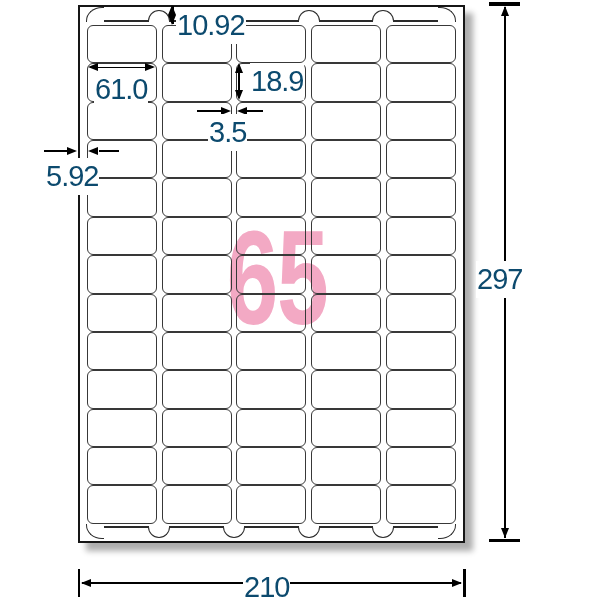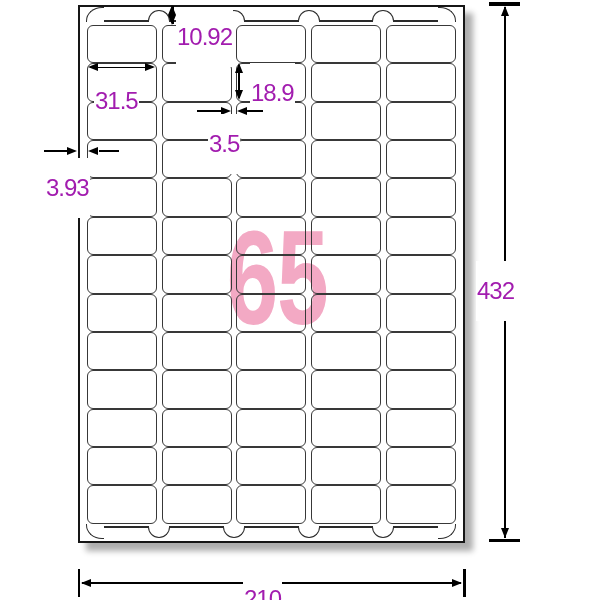--- a/index.html
+++ b/index.html
@@ -24,22 +24,22 @@
   .dim{position:absolute;z-index:5;}
   .hline{position:absolute;height:1.6px;background:#000;z-index:5;}
   .vline{position:absolute;width:1.6px;background:#000;z-index:5;}
   .tick-h{position:absolute;height:3.5px;background:#000;z-index:5;}
   .tick-v{position:absolute;width:2.6px;background:#000;z-index:5;}
   .ah{position:absolute;width:0;height:0;z-index:5;}
   .ah-up{border-left:4px solid transparent;border-right:4px solid transparent;border-bottom:10px solid #000;}
   .ah-down{border-left:4px solid transparent;border-right:4px solid transparent;border-top:10px solid #000;}
   .ah-left{border-top:4px solid transparent;border-bottom:4px solid transparent;border-right:10px solid #000;}
   .ah-right{border-top:4px solid transparent;border-bottom:4px solid transparent;border-left:10px solid #000;}
-  .dim-text{position:absolute;z-index:6;font-size:24px;line-height:1;letter-spacing:-1px;
-            color:#a21caf;background:#fff;white-space:nowrap;padding:18px 1px;}
+  .dim-text{position:absolute;z-index:6;font-size:29px;line-height:1;letter-spacing:-1px;
+            color:#0c4a6e;background:#fff;white-space:nowrap;padding:4px 1px;}
 </style>
 </head>
 <body>
 
 <div class="stage">
 
   <div class="paper"></div>
 
   <div class="big65" style="color: rgb(243, 169, 196);">65</div>
 
@@ -140,21 +140,21 @@
     <div class="vline" style="left:172px;top:6px;height:18px;"></div>
     <div class="ah ah-up" style="left:168.2px;top:5px;"></div>
     <div class="ah ah-down" style="left:168.2px;top:15px;"></div>
     <div class="dim-text" style="left:176px;top:7px;">10.92</div>
   </div>
 
   <div class="dim">
     <div class="hline" style="left:90px;top:66.5px;width:63px;"></div>
     <div class="ah ah-left" style="left:88px;top:63.3px;"></div>
     <div class="ah ah-right" style="left:145px;top:63.3px;"></div>
-    <div class="dim-text" style="left:94px;top:71px;">31.5</div>
+    <div class="dim-text" style="left:94px;top:71px;">61.0</div>
   </div>
 
   <div class="dim">
     <div class="vline" style="left:238.3px;top:65px;height:33px;"></div>
     <div class="ah ah-up" style="left:235px;top:63px;"></div>
     <div class="ah ah-down" style="left:235px;top:90px;"></div>
     <div class="dim-text" style="left:250px;top:63px;">18.9</div>
   </div>
 
   <div class="dim">
@@ -163,30 +163,30 @@
     <div class="hline" style="left:247px;top:110px;width:16px;"></div>
     <div class="ah ah-left" style="left:237px;top:106.8px;"></div>
     <div class="dim-text" style="left:208px;top:114px;">3.5</div>
   </div>
 
   <div class="dim">
     <div class="hline" style="left:44px;top:150px;width:24px;"></div>
     <div class="ah ah-right" style="left:67px;top:146.8px;"></div>
     <div class="hline" style="left:99px;top:150px;width:20px;"></div>
     <div class="ah ah-left" style="left:88px;top:146.8px;"></div>
-    <div class="dim-text" style="left:45px;top:158px;">3.93</div>
+    <div class="dim-text" style="left:45px;top:158px;">5.92</div>
   </div>
 
   <div class="dim">
     <div class="tick-h" style="left:489px;top:2px;width:31px;"></div>
     <div class="tick-h" style="left:489px;top:538.5px;width:31px;"></div>
     <div class="vline" style="left:504.2px;top:7px;height:531px;"></div>
     <div class="ah ah-up" style="left:501px;top:6px;"></div>
     <div class="ah ah-down" style="left:501px;top:528px;"></div>
-    <div class="dim-text" style="left:476px;top:261px;">432</div>
+    <div class="dim-text" style="left:476px;top:261px;">297</div>
   </div>
 
   <div class="dim">
     <div class="tick-v" style="left:77.5px;top:569px;height:28px;"></div>
     <div class="tick-v" style="left:463px;top:569px;height:28px;"></div>
     <div class="hline" style="left:82px;top:582.3px;width:379px;"></div>
     <div class="ah ah-left" style="left:81px;top:579.1px;"></div>
     <div class="ah ah-right" style="left:452px;top:579.1px;"></div>
     <div class="dim-text" style="left:243px;top:569px;">210</div>
   </div>

